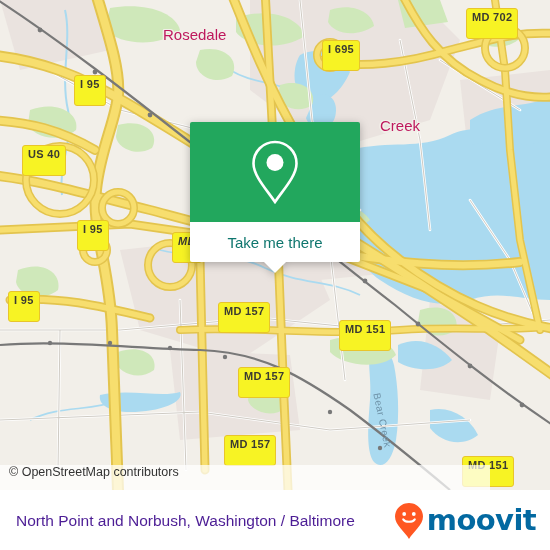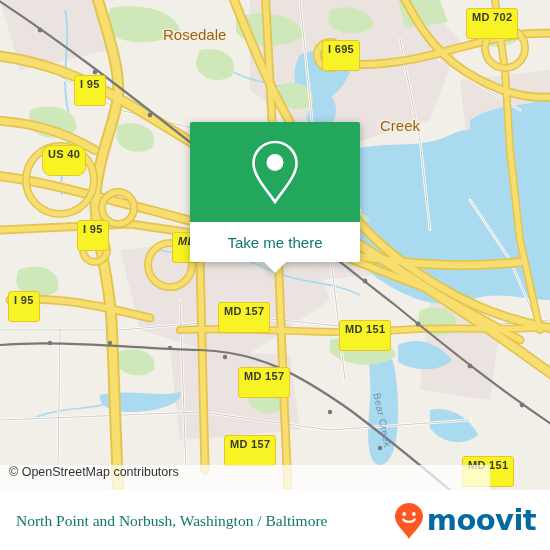--- a/index.html
+++ b/index.html
@@ -27,21 +27,21 @@
     line-height:1;
     padding:3px 5px 15px 5px;
     white-space:nowrap;
     font-family:"Liberation Sans", sans-serif;
     box-sizing:border-box;
   }
 
   
   .place{
     position:absolute;
-    color:#a16207;
+    color:#be185d;
     font-size:15px;
     font-family:"Liberation Sans", sans-serif;
     white-space:nowrap;
     text-shadow:
       1.5px 0 #f2efe9, -1.5px 0 #f2efe9, 0 1.5px #f2efe9, 0 -1.5px #f2efe9,
       1px 1px #f2efe9, -1px -1px #f2efe9, 1px -1px #f2efe9, -1px 1px #f2efe9;
   }
   .water-label{
     position:absolute;
     color:#6f93a8;
@@ -101,22 +101,22 @@
 
   
   .footer{
     position:absolute;left:0;top:490px;width:550px;height:60px;
     background:#ffffff;
     display:flex;align-items:center;justify-content:space-between;
     box-sizing:border-box;padding:0 14px 0 16px;
     border-top:1px solid #ffffff;
   }
   .footer-title{
-    font-size:15.5px;color:#0f766e;
-    font-family:Liberation Serif, serif;
+    font-size:15.5px;color:#4c1d95;
+    font-family:Liberation Sans, sans-serif;
     white-space:nowrap;overflow:hidden;text-overflow:ellipsis;
   }
   .brand{display:flex;align-items:center;gap:2px;flex:none;}
   .brand-word{
     font-size:29px;color:#0369a1;letter-spacing:-.6px;
     font-family:"DejaVu Sans", sans-serif;font-weight:bold;line-height:1;
     margin-left:1px;
   }
 </style>
 </head>
@@ -291,21 +291,21 @@
     </svg>
 
     <div class="place" style="left:163px;top:26px;">Rosedale</div>
     <div class="place" style="left:380px;top:117px;">Creek</div>
 
     <div class="water-label" style="left:382px;top:392px;transform:rotate(78deg);transform-origin:left top;">Bear Creek</div>
 
     <div class="shield" style="left:466px;top:8px;">MD 702</div>
     <div class="shield" style="left:322px;top:40px;">I 695</div>
     <div class="shield" style="left:74px;top:75px;">I 95</div>
-    <div class="shield" style="left:42px;top:145px;border-radius:9px;">US 40</div>
+    <div class="shield" style="left:22px;top:145px;">US 40</div>
     <div class="shield" style="left:77px;top:220px;">I 95</div>
     <div class="shield" style="left:172px;top:232px;font-style:italic;">MD</div>
     <div class="shield" style="left:8px;top:291px;">I 95</div>
     <div class="shield" style="left:218px;top:302px;">MD 157</div>
     <div class="shield" style="left:339px;top:320px;">MD 151</div>
     <div class="shield" style="left:238px;top:367px;">MD 157</div>
     <div class="shield" style="left:224px;top:435px;">MD 157</div>
     <div class="shield" style="left:462px;top:456px;">MD 151</div>
 
     <div class="popup">

